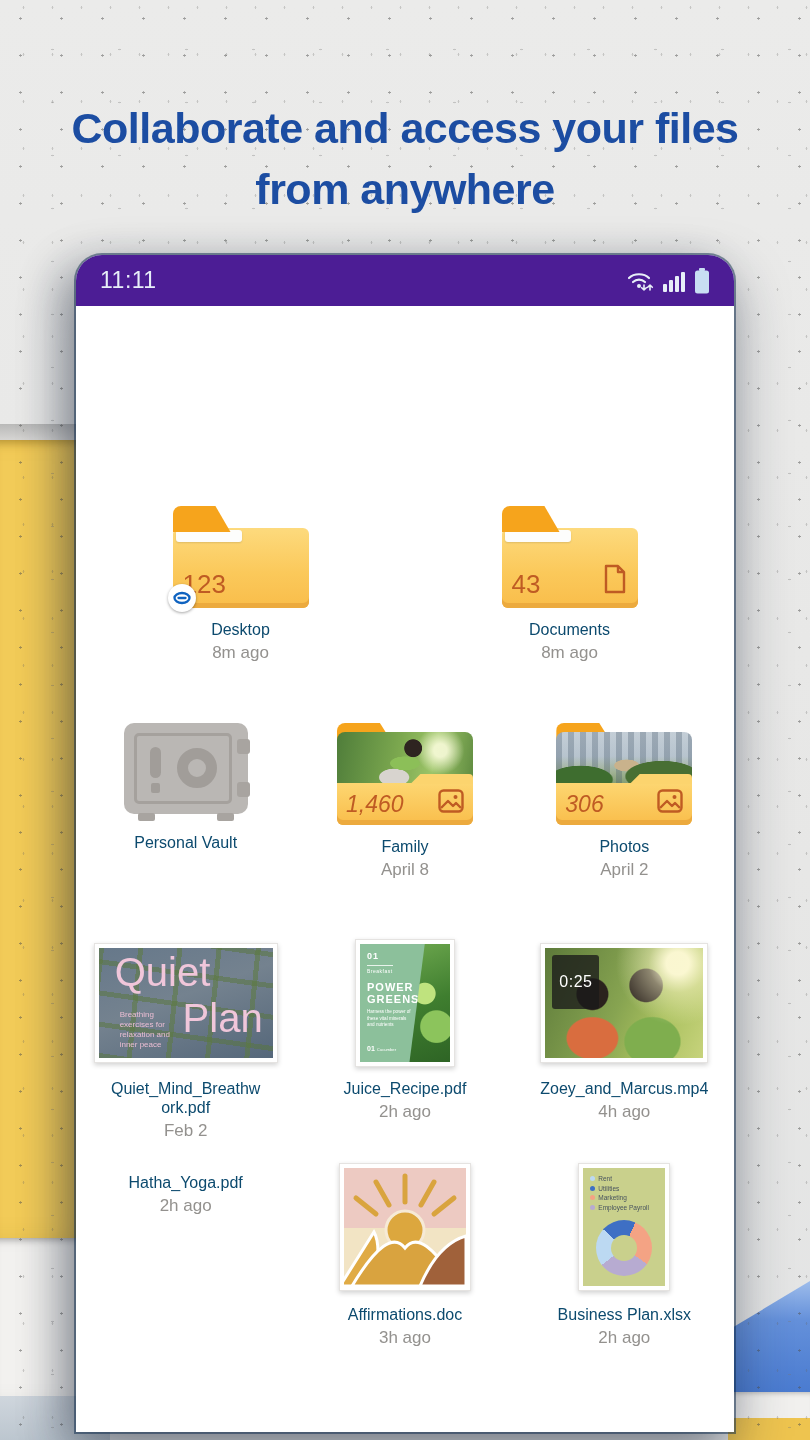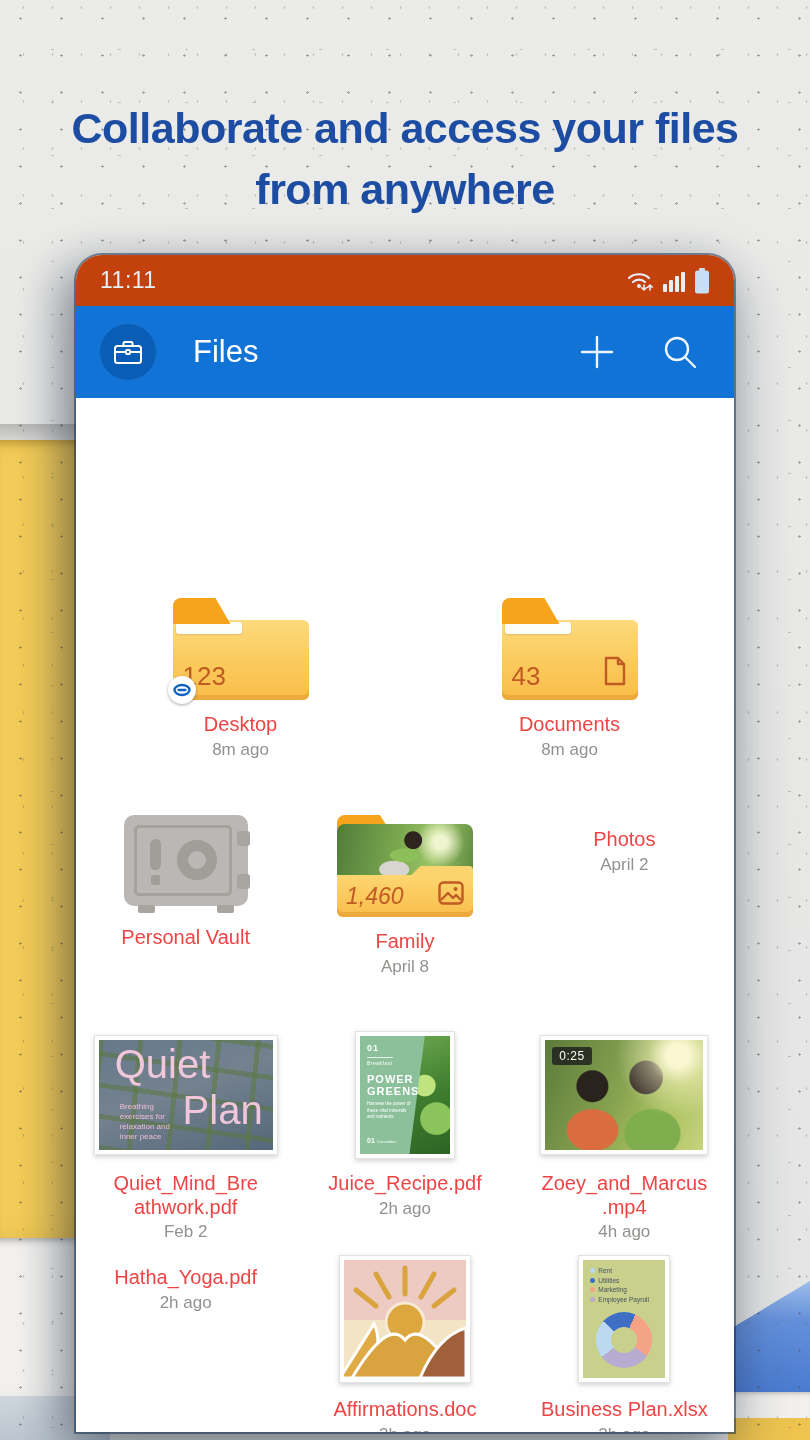--- a/index.html
+++ b/index.html
@@ -36,35 +36,35 @@
     text-align:center;font-size:43px;line-height:1.42;font-weight:700;
     color:#1c4da2;letter-spacing:-.5px;
   }
 
   
   .phone{
     position:absolute;z-index:5;left:76px;top:255px;width:658px;height:1177px;
     background:#fff;border-radius:26px 26px 0 0;overflow:hidden;
     box-shadow:0 0 0 2px rgba(12,42,76,.5), 0 22px 55px rgba(25,35,55,.4), -18px 10px 40px rgba(25,35,55,.28);
   }
-  .statusbar{height:51px;background:#c2410c;display:flex;align-items:center;justify-content:space-between;padding:0 24px;}
+  .statusbar{height:51px;background:#4c1d95;display:flex;align-items:center;justify-content:space-between;padding:0 24px;}
   .st-time{color:#e7eff8;font-size:23px;letter-spacing:.5px;}
   .st-icons{display:flex;align-items:flex-end;gap:7px;}
 
   .appbar{height:92px;background:#1173d5;display:flex;align-items:center;padding:0 24px;}
   .avatar{width:56px;height:56px;border-radius:50%;background:#0a5db4;display:flex;align-items:center;justify-content:center;flex:0 0 auto;cursor:pointer;}
   .apptitle{color:#fff;font-size:31px;margin-left:37px;}
   .appactions{margin-left:auto;display:flex;align-items:center;gap:47px;padding-right:12px;}
   .appactions svg{cursor:pointer;}
 
   .content{position:relative;height:1034px;background:#fff;}
   .row{position:absolute;left:0;width:100%;display:flex;}
   .row1{top:200px;} .row2{top:417px;} .row3{top:633px;} .row4{top:855px;}
   .tile{flex:1;display:flex;flex-direction:column;align-items:center;cursor:pointer;}
-  .label{font-size:20px;color:#ef4444;margin-top:13px;line-height:1.18;text-align:center;width:170px;overflow-wrap:anywhere;}
+  .label{font-size:16px;color:#0c4a6e;margin-top:13px;line-height:1.18;text-align:center;width:170px;overflow-wrap:anywhere;}
   .meta{font-size:17px;color:#93918e;margin-top:3px;}
 
   
   .folder{position:relative;width:136px;height:102px;}
   .f-tab{position:absolute;left:0;top:0;width:58px;height:26px;background:#f6a41c;border-radius:8px 12px 0 0;
     clip-path:polygon(0 0,74% 0,100% 100%,0 100%);z-index:3;}
   .f-sheet{position:absolute;left:3px;top:24px;width:66px;height:12px;background:#fdfdfc;border-radius:3px;z-index:2;box-shadow:0 1px 2px rgba(0,0,0,.12);}
   .f-body{position:absolute;left:0;top:22px;right:0;bottom:0;z-index:1;
     background:linear-gradient(180deg,#fdda7d 0%,#fbc95b 55%,#f9bd4a 100%);
     border-radius:6px;box-shadow:inset 0 -5px 0 #ecaa3e;}
@@ -131,21 +131,21 @@
 
   .art-video{width:158px;height:110px;
     background:
       radial-gradient(circle at 84% 14%, rgba(255,250,215,.95) 0 7%, rgba(255,248,205,.45) 18%, transparent 38%),
       radial-gradient(circle at 30% 42%, #2a221d 0 12%, transparent 13%),
       radial-gradient(circle at 64% 34%, #302822 0 13%, transparent 14%),
       radial-gradient(ellipse at 30% 82%, #d96d3f 0 16%, transparent 17%),
       radial-gradient(ellipse at 68% 85%, #7fae4e 0 18%, transparent 19%),
       linear-gradient(115deg,#5d7a3a 0%,#87a451 48%,#a9c05e 72%,#c7d37c 100%);}
   .vd-badge{position:absolute;left:7px;top:7px;background:rgba(25,25,25,.78);color:#fff;
-    font-size:12px;padding:2px 7px;border-radius:3px;letter-spacing:.5px;}
+    font-size:16px;padding:18px 7px;border-radius:3px;letter-spacing:.5px;}
 
   .art-hatha{width:70px;height:118px;
     background:
       radial-gradient(circle at 22% 72%, #6e9a3f 0 18%, transparent 19%),
       radial-gradient(circle at 80% 66%, #87b049 0 20%, transparent 21%),
       radial-gradient(ellipse at 55% 74%, #e8b06a 0 13%, transparent 14%),
       linear-gradient(180deg,#eef0ec 0 32%,#dde5d5 32% 40%,#c2d2a4 40% 55%,#95b463 75%,#7a9c4e 100%);}
   .hy-title{position:absolute;left:7px;top:5px;font-size:15px;line-height:1.05;color:#dd6f5e;font-weight:700;}
 
   .art-business{width:82px;height:118px;background:#c9d08c;}
@@ -190,42 +190,20 @@
           <rect x="18" y="4" width="4" height="20" rx="1"></rect>
         </g>
       </svg>
       <svg width="16" height="26" viewBox="0 0 16 26">
         <rect x="5" y="0" width="6" height="3" rx="1" fill="#c8def3"></rect>
         <rect x="1" y="2.5" width="14" height="23" rx="2.5" fill="#c8def3"></rect>
       </svg>
     </span>
   </div>
 
-  <div class="appbar">
-    <div class="avatar">
-      <svg width="30" height="28" viewBox="0 0 30 28">
-        <g stroke="#fff" stroke-width="2" fill="none" stroke-linejoin="round">
-          <rect x="2" y="8" width="26" height="17" rx="2.5"></rect>
-          <path d="M10.5 8 V5.5 a1.5 1.5 0 0 1 1.5-1.5 h6 a1.5 1.5 0 0 1 1.5 1.5 V8"></path>
-          <path d="M2 14 h11 m4 0 h11"></path>
-          <rect x="13" y="12" width="4" height="4" rx="1"></rect>
-        </g>
-      </svg>
-    </div>
-    <div class="apptitle">Files</div>
-    <div class="appactions">
-      <svg width="36" height="36" viewBox="0 0 36 36">
-        <path d="M18 3 v30 M3 18 h30" stroke="#eef5fc" stroke-width="2.4" stroke-linecap="round"></path>
-      </svg>
-      <svg width="36" height="36" viewBox="0 0 36 36">
-        <circle cx="15" cy="15" r="11" stroke="#eef5fc" stroke-width="2.4" fill="none"></circle>
-        <path d="M23.5 23.5 L33 33" stroke="#eef5fc" stroke-width="2.4" stroke-linecap="round"></path>
-      </svg>
-    </div>
-  </div>
 
   <div class="content">
 
     <div class="row row1">
       <div class="tile">
         <div class="folder">
           <div class="f-body"></div>
             <div class="f-sheet"></div>
             <div class="f-tab"></div>
           <span class="f-count">123</span>
@@ -289,20 +267,39 @@
                 <circle cx="17.5" cy="8" r="2" fill="#bf5b23"></circle>
                 <path d="M3 19 l7-7 5 5 3-3 5 5" stroke="#bf5b23" stroke-width="2.4" fill="none" stroke-linejoin="round"></path>
               </svg>
             </span>
           </div>
         </div>
         <div class="label">Family</div>
         <div class="meta">April 8</div>
       </div>
       <div class="tile">
+        <div class="pfolder">
+          <div class="pf-tab"></div>
+          <div class="pf-photo" style="background:
+            radial-gradient(ellipse at 18% 88%, #3e6d2f 0 20%, transparent 21%),
+            radial-gradient(ellipse at 78% 82%, #486f33 0 24%, transparent 25%),
+            radial-gradient(ellipse at 52% 62%, #c9b28c 0 12%, transparent 13%),
+            repeating-linear-gradient(90deg, rgba(125,140,155,.55) 0 6px, rgba(200,210,220,.35) 6px 12px),
+            linear-gradient(180deg,#c2ccd4 0%,#aebcc7 45%,#8aa06c 75%,#54792f 100%);"></div>
+          <div class="pf-band">
+            <span class="pf-count">306</span>
+            <span class="pf-ic">
+              <svg width="26" height="24" viewBox="0 0 26 24">
+                <rect x="1.5" y="1.5" width="23" height="21" rx="4" stroke="#bf5b23" stroke-width="2.4" fill="none"></rect>
+                <circle cx="17.5" cy="8" r="2" fill="#bf5b23"></circle>
+                <path d="M3 19 l7-7 5 5 3-3 5 5" stroke="#bf5b23" stroke-width="2.4" fill="none" stroke-linejoin="round"></path>
+              </svg>
+            </span>
+          </div>
+        </div>
         <div class="label">Photos</div>
         <div class="meta">April 2</div>
       </div>
     </div>
 
     <div class="row row3">
       <div class="tile">
         <div class="thumbbox">
             <div class="card">
               <div class="art art-quiet">

